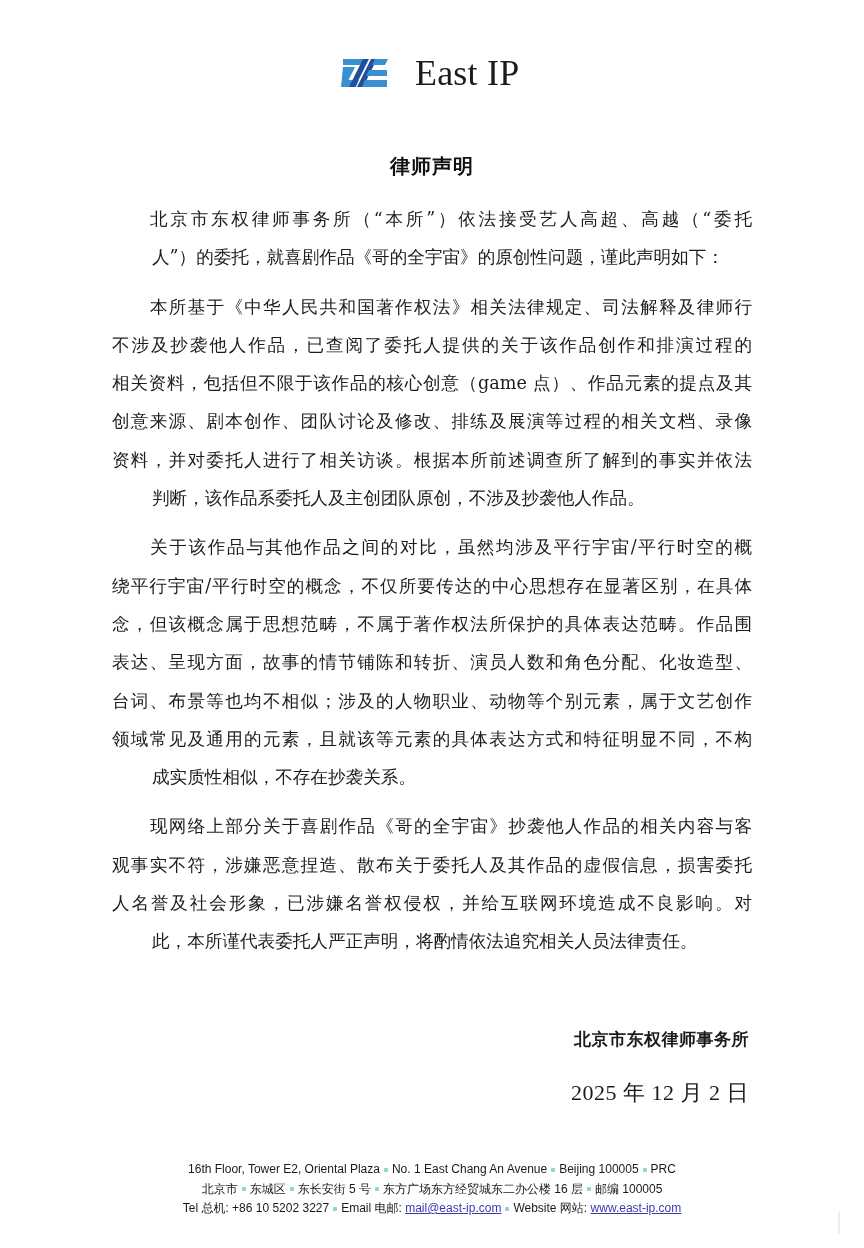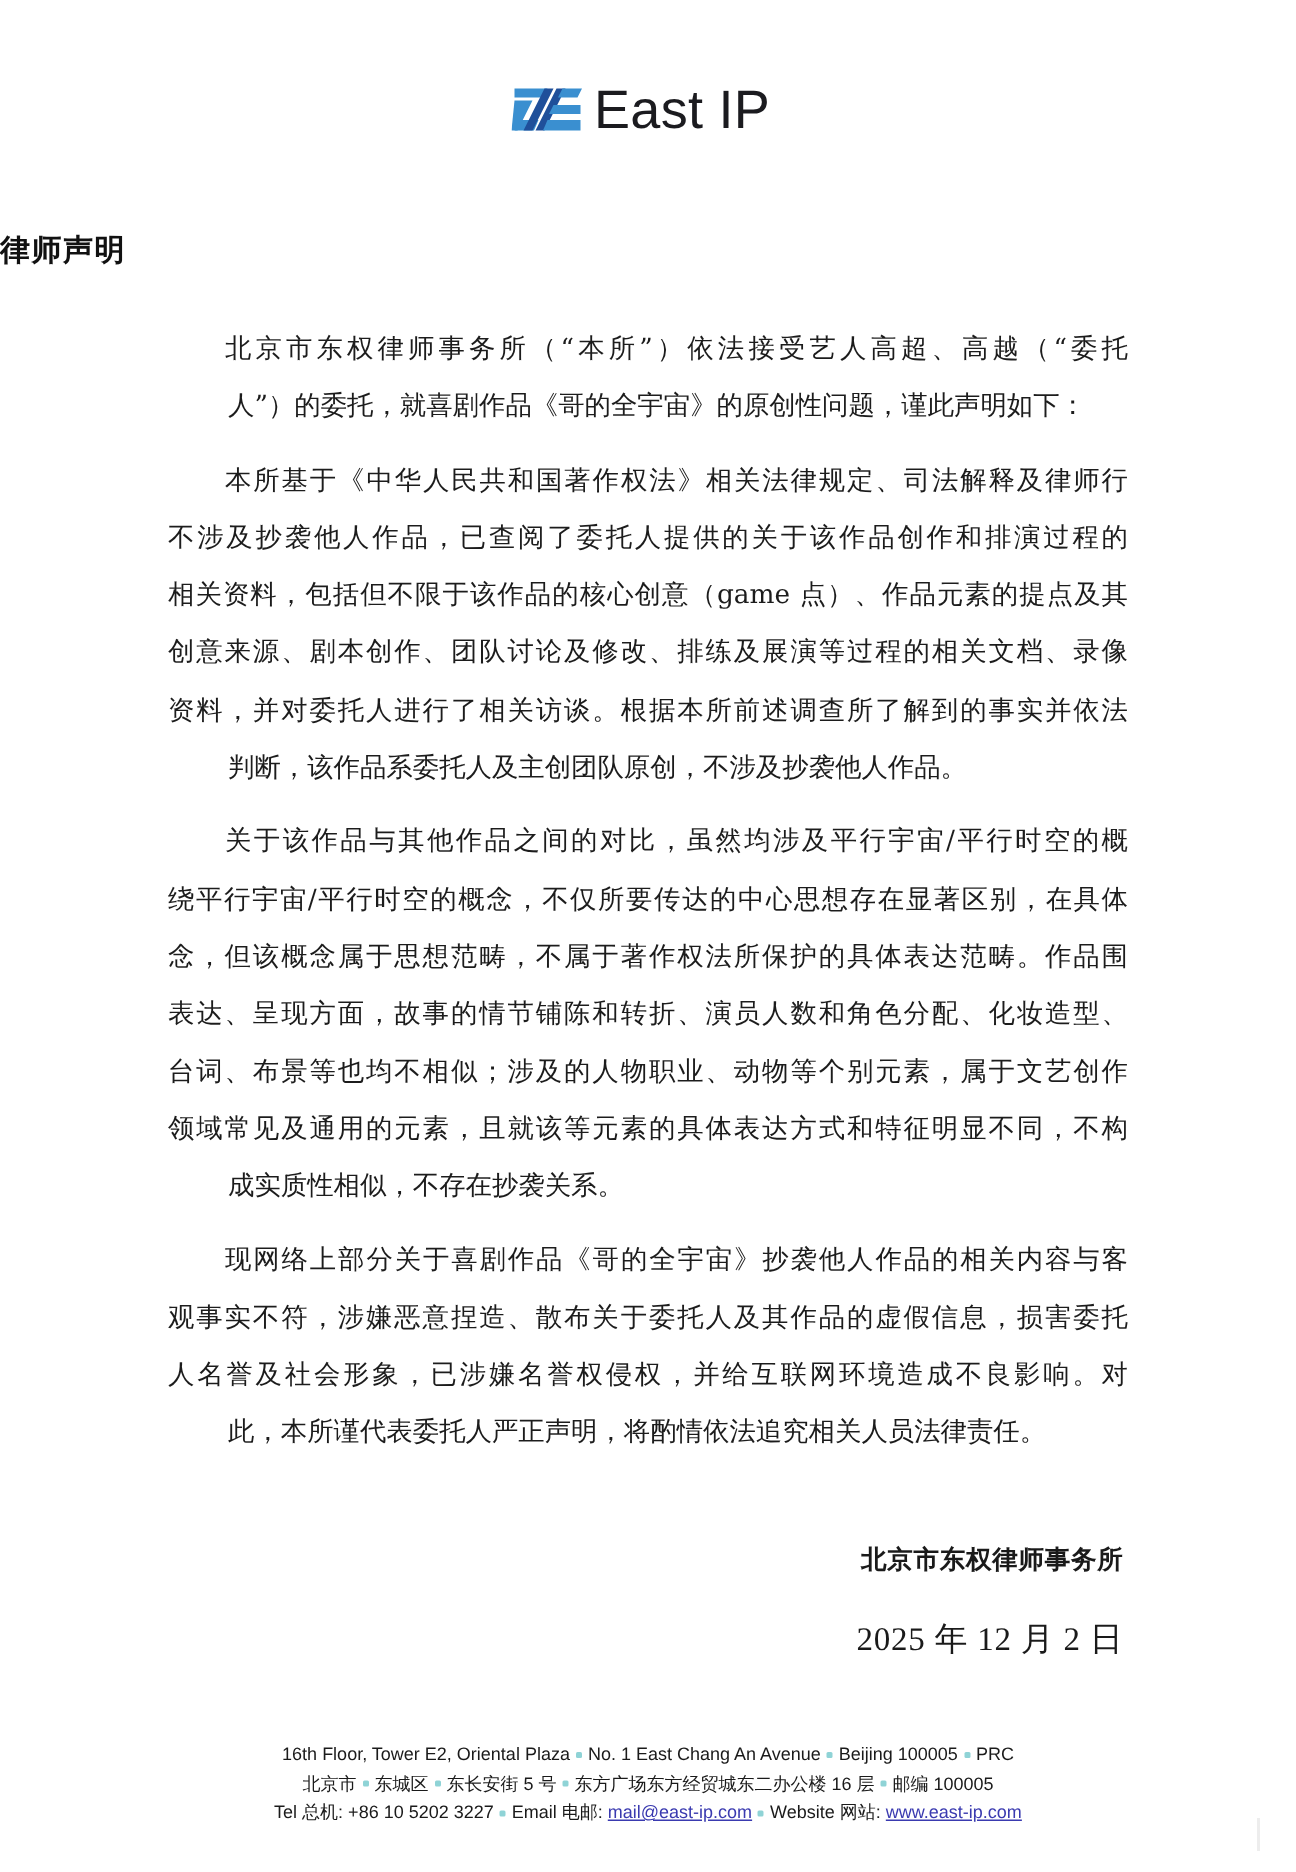--- a/index.html
+++ b/index.html
@@ -18,33 +18,34 @@
     .logo {
       position: absolute;
       left: 341px;
       top: 52px;
       height: 42px;
       display: flex;
       align-items: center;
     }
     .logo svg { display: block; }
     .logo-text {
-      font-family: Liberation Sans, sans-serif;
+      font-family: Liberation Serif, serif;
       font-size: 36px;
       font-weight: 500;
       color: #1b1b1f;
-      margin-left: 7px;
+      margin-left: 26px;
       letter-spacing: 0.2px;
       line-height: 42px;
     }
     .title {
       position: absolute;
       top: 153px;
       left: 0;
       width: 864px;
+      text-align: center;
       font-family: "DejaVu Sans", "Liberation Sans", sans-serif;
       font-weight: bold;
       font-size: 20px;
       color: #111;
       letter-spacing: 1px;
     }
     .body-text {
       position: absolute;
       left: 112px;
       width: 640px;
@@ -134,21 +135,21 @@
     <polygon points="30,3 36,3 22,31 16,31" fill="#1f4f9a"></polygon>
     <polygon points="34,3 47,3 44,9 31,9" fill="#3a8fd0"></polygon>
     <polygon points="28,14 46,14 46,20 25,20" fill="#3a8fd0"></polygon>
     <polygon points="24,24 46,24 46,31 21,31" fill="#3a8fd0"></polygon>
   </svg>
   <span class="logo-text">East IP</span>
 </div>
 
 <div class="title">律师声明</div>
 
-<div class="body-text" style="top:214px;">
+<div class="body-text" style="top:200px;">
   <div class="para">
     <div class="line indent">北京市东权律师事务所（“本所”）依法接受艺人高超、高越（“委托</div>
     <div class="line last">人”）的委托，就喜剧作品《哥的全宇宙》的原创性问题，谨此声明如下：</div>
   </div>
   <div class="para">
     <div class="line indent">本所基于《中华人民共和国著作权法》相关法律规定、司法解释及律师行</div>
     <div class="line">不涉及抄袭他人作品，已查阅了委托人提供的关于该作品创作和排演过程的</div>
     <div class="line">相关资料，包括但不限于该作品的核心创意（game 点）、作品元素的提点及其</div>
     <div class="line">创意来源、剧本创作、团队讨论及修改、排练及展演等过程的相关文档、录像</div>
     <div class="line">资料，并对委托人进行了相关访谈。根据本所前述调查所了解到的事实并依法</div>

